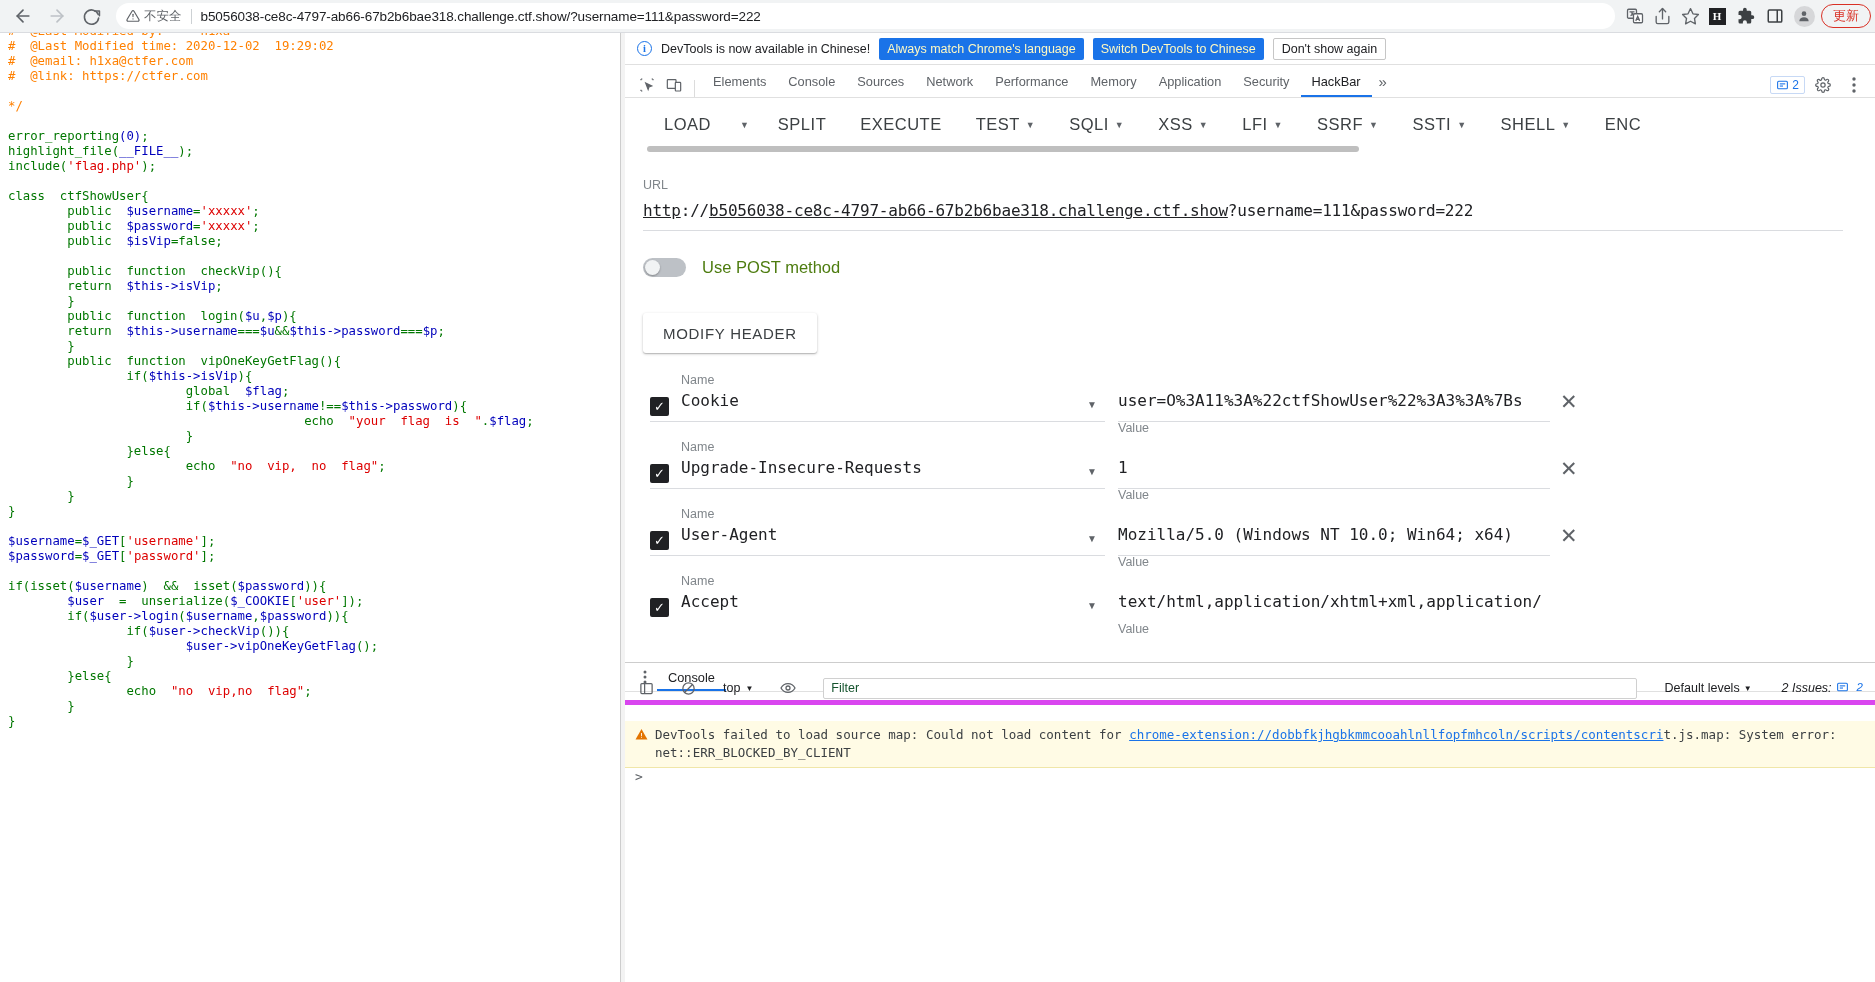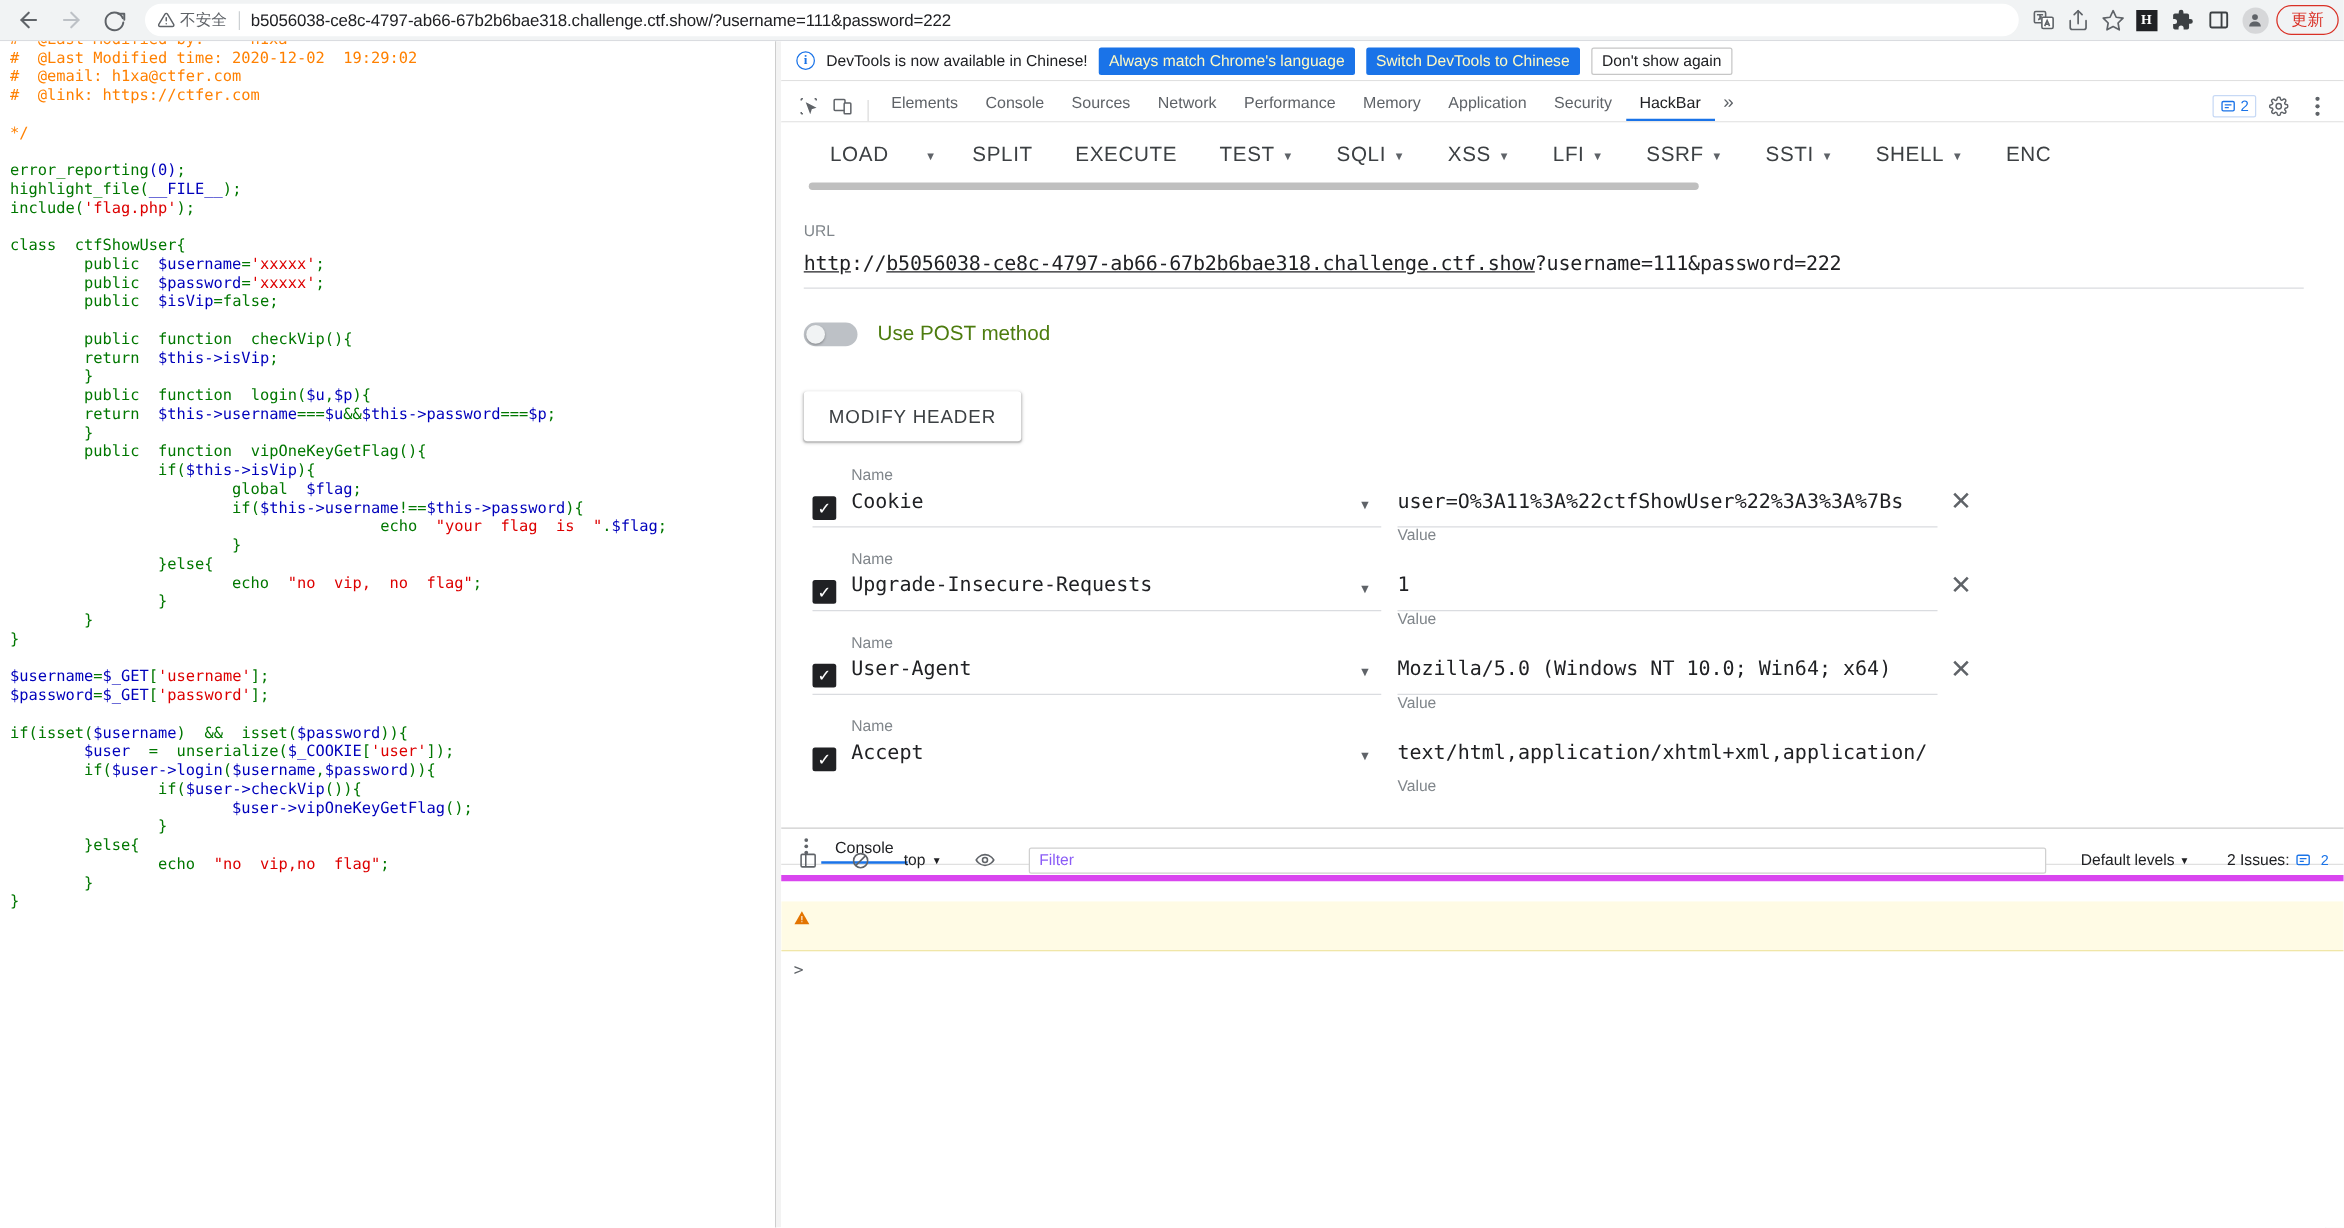--- a/index.html
+++ b/index.html
@@ -243,26 +243,26 @@
     padding: 0 8px; gap: 16px;
   }
   .cd-icon { width: 26px; height: 24px; display: flex; align-items: center; justify-content: center; color: #5f6368; }
   #cd-context {
     display: flex; align-items: center; gap: 5px; font-size: 12.5px;
     color: #202124; padding: 0 6px; height: 22px; white-space: nowrap;
   }
   #cd-filter {
     flex: 1 1 auto; height: 21px; background: #fff; border: 1px solid #d0d0d0;
     border-radius: 2px; margin: 0 6px; padding: 0 7px; display: flex; align-items: center;
-    font-size: 12.5px; color: #8b5cf6; min-width: 0;
+    font-size: 12.5px; color: #14532d; min-width: 0;
   }
   #cd-levels { display: flex; align-items: center; gap: 4px; font-size: 12.5px; color: #202124; white-space: nowrap; padding: 0 6px; }
   #cd-issues {
-    display: flex; align-items: flex-end; gap: 4px; font-size: 12.5px;
-    color: #202124; white-space: nowrap; padding-left: 8px;
+    display: flex; align-items: flex-start; gap: 4px; font-size: 12.5px;
+    color: #202124; white-space: nowrap; padding-left: 8px; font-style: italic;
   }
   #cd-issues .badge { background:#1a73e8; color:#fff; border-radius:2px; padding: 0 4px; font-size: 11.5px; }
 
   #cd-msgarea { position: absolute; left: 0; top: 58px; right: 0; bottom: 0; overflow: hidden; }
   #cd-warnrow {
     position: absolute; left: 0; top: 0; right: 0; min-height: 40px;
     background: #fffbe5; border-bottom: 1px solid #f0e6a8;
     display: flex; padding: 5px 8px 5px 10px; gap: 7px;
   }
   #cd-warnrow .tri { color: #e37400; font-size: 12px; flex: 0 0 auto; padding-top: 2px; }
@@ -640,18 +640,19 @@
     </div>
 
     <div id="cd-msgarea">
       <div id="cd-warnrow">
         <div class="tri">
           <svg width="13" height="13" viewBox="0 0 24 24" fill="#e37400">
               <path d="M12 2 1 21h22z"></path>
               <path d="M11.2 9h1.6v6h-1.6zM11.2 16.6h1.6v1.6h-1.6z" fill="#fff"></path>
             </svg>
         </div>
+        <div class="msg"><span>DevTools failed to load source map: Could not load content for </span><a href="#">chrome-extension://dobbfkjhgbkmmcooahlnllfopfmhcoln/scripts/contentscri</a><span>t.js.map: System error: net::ERR_BLOCKED_BY_CLIENT</span></div>
       </div>
       <div id="cd-prompt">&gt;</div>
     </div>
   </div>
 
 </div>
 
 </body></html>

